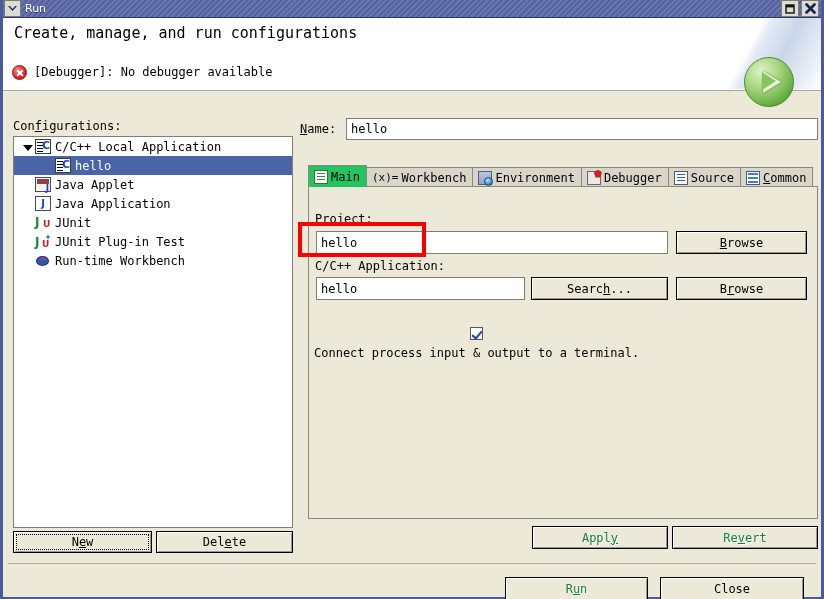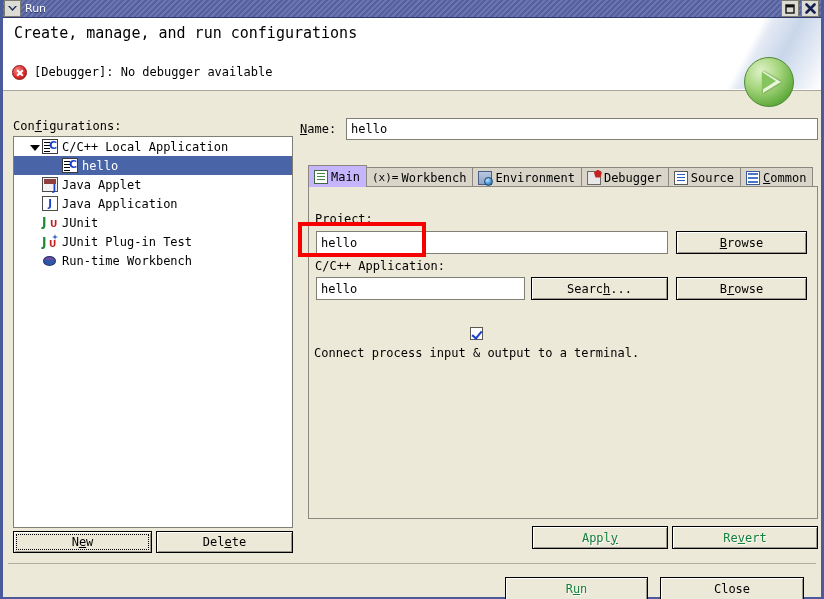--- a/index.html
+++ b/index.html
@@ -178,21 +178,21 @@
     width: 280px; height: 392px;
     background: #ffffff;
     border: 1px solid #7f7f76;
     box-sizing: border-box;
     overflow: hidden;
   }
   .tree-row {
     display: flex;
     align-items: center;
     height: 19px;
-    padding-left: 15px;
+    padding-left: 8px;
     white-space: nowrap;
     font-size: 12px;
     color: #000000;
   }
   .tree-row.sel {
     background: #4a64a8;
     color: #ffffff;
   }
   .twisty {
     width: 12px; height: 12px;
@@ -396,21 +396,21 @@
     background: #d9d6c9;
     border: 1px solid #8a8880;
     border-bottom: none;
     box-sizing: border-box;
     font-size: 12px;
     color: #000;
     white-space: nowrap;
     margin-right: -1px;
   }
   .tab.active {
-    background: #c4b5fd;
+    background: #22c55e;
     height: 22px;
     border-color: #8a8880;
     position: relative;
     z-index: 3;
   }
   .tab-icon { width: 14px; height: 14px; flex: none; position: relative; }
 
   .ic-doc {
     background: #ffffff;
     border: 1px solid #3f6a3f;

